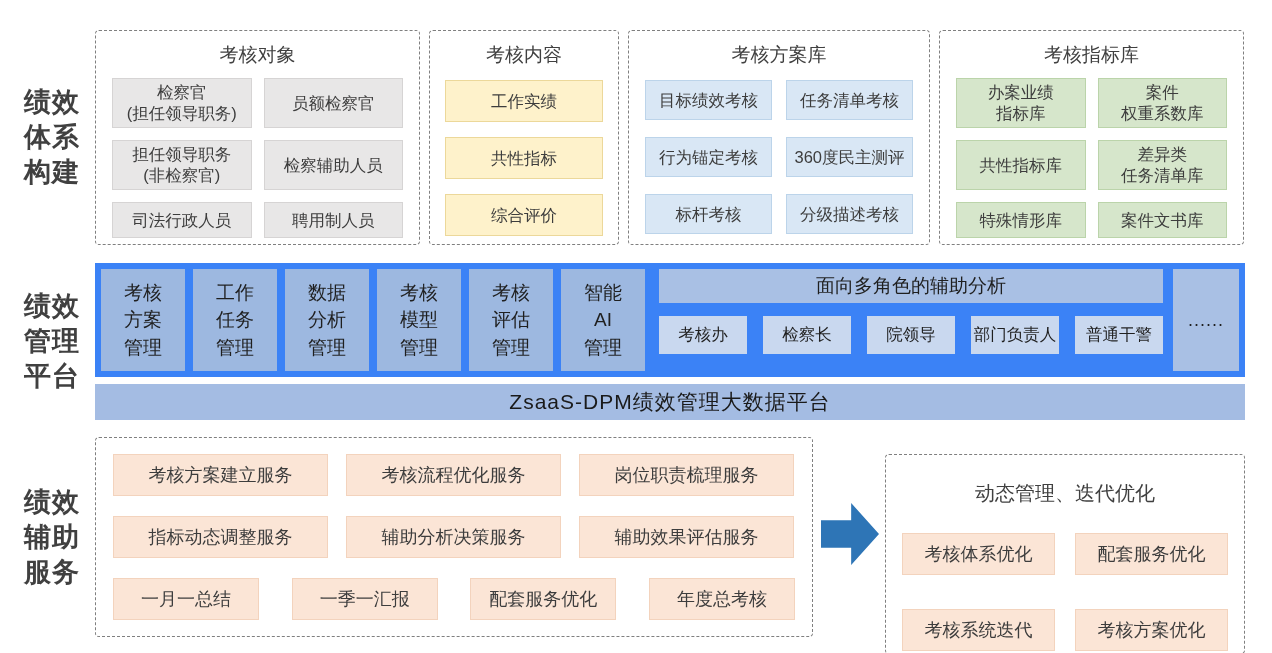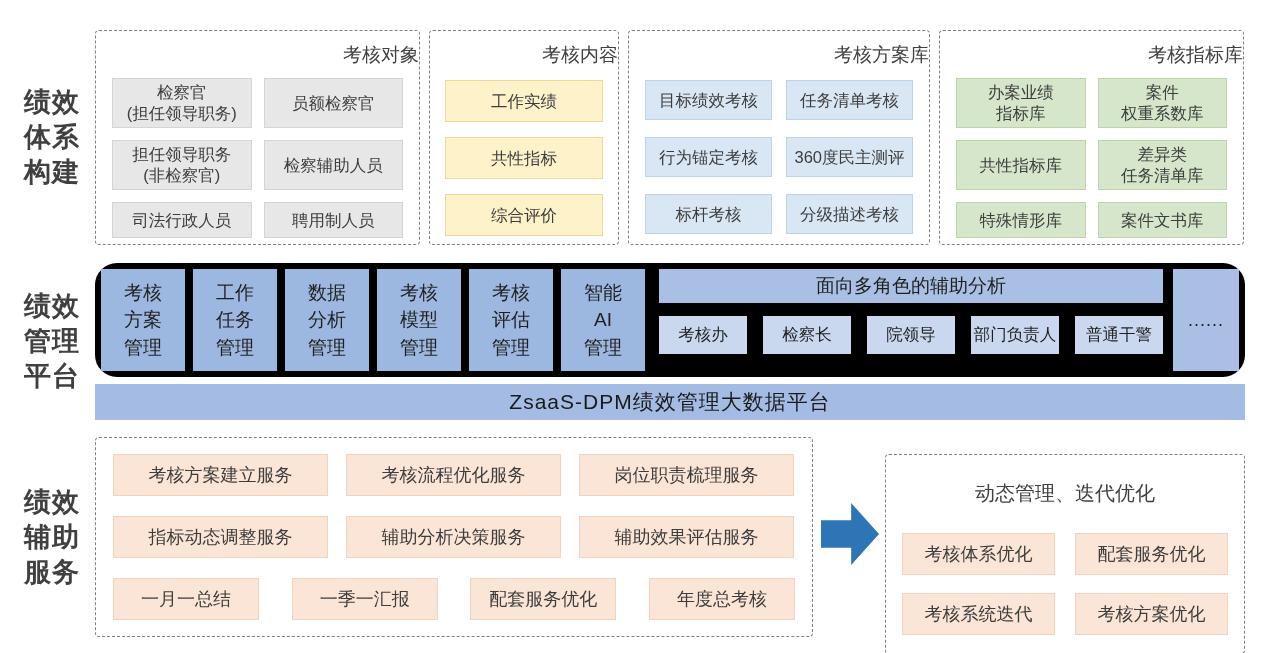--- a/index.html
+++ b/index.html
@@ -15,30 +15,30 @@
     white-space:pre-line;font-size:16.5px;line-height:1.25;color:#3d3d3d;box-sizing:border-box;}
   .gray{background:#e8e7e7;border:1px solid #d6d4d4;}
   .yellow{background:#fef2cb;border:1px solid #ecd89a;}
   .blue{background:#d9e7f5;border:1px solid #bcd4ea;}
   .green{background:#d6e6cb;border:1px solid #bbd4aa;}
   .peach{background:#fbe5d6;border:1px solid #f3d3bd;font-size:18px;}
 
   
   .top-row{position:absolute;left:95px;top:30px;width:1150px;height:215px;display:flex;gap:9px;}
   .group{border:1px dashed #7f7f7f;border-radius:4px;box-sizing:border-box;height:215px;}
-  .group-title{margin:11px 0 0;font-size:19px;font-weight:500;text-align:right;color:#404040;}
+  .group-title{margin:11px 0 0;font-size:19px;font-weight:500;text-align:center;color:#404040;}
   .grid{display:grid;grid-template-columns:1fr 1fr;}
   .grid-objects{grid-template-rows:50px 50px 36px;gap:12px;margin:10px 16px 0;}
   .stack{display:grid;grid-template-rows:repeat(3,42px);row-gap:15px;margin:12px 15px 0;}
   .grid-schemes{grid-template-rows:repeat(3,40px);row-gap:17px;column-gap:14px;margin:12px 16px 8px;}
   .grid-indicators{grid-template-rows:50px 50px 36px;gap:12px;margin:10px 16px 0;}
 
   
-  .mid-band{position:absolute;left:95px;top:263px;width:1150px;height:114px;background:#000000;
-    display:flex;align-items:stretch;box-sizing:border-box;padding:6px;border-radius:22px;}
+  .mid-band{position:absolute;left:95px;top:263px;width:1150px;height:114px;background:#3b82f6;
+    display:flex;align-items:stretch;box-sizing:border-box;padding:6px;}
   .module{width:84px;margin-right:8px;background:#9db8e0;display:flex;align-items:center;
     justify-content:center;text-align:center;white-space:pre-line;font-size:19px;line-height:1.45;color:#1f1f1f;}
   .analysis{flex:1;display:flex;flex-direction:column;margin-left:6px;}
   .analysis-title{height:34px;background:#a9c0e4;display:flex;align-items:center;justify-content:center;
     font-size:19px;color:#1f1f1f;}
   .roles{display:flex;gap:16px;margin-top:13px;height:38px;}
   .role{flex:1;background:#c9d8ef;display:flex;align-items:center;justify-content:center;
     font-size:16.5px;color:#1f1f1f;}
   .ellipsis{width:66px;margin-left:10px;background:#a9c0e4;display:flex;align-items:center;
     justify-content:center;font-size:18px;letter-spacing:1px;color:#1f1f1f;}
@@ -52,21 +52,21 @@
   .w215{width:215px;}
   .spread{justify-content:space-between;gap:0;}
   .w146{width:146px;}
 
   .big-arrow{position:absolute;left:821px;top:503px;width:58px;height:62px;background:#2e75b6;
     clip-path:polygon(0% 28%,52% 28%,52% 0%,100% 50%,52% 100%,52% 72%,0% 72%);}
 
   .optimize-box{position:absolute;left:885px;top:454px;width:360px;height:200px;border:1px dashed #7f7f7f;
     border-radius:4px;box-sizing:border-box;padding:14px 16px 0;}
   .opt-title{height:48px;display:flex;align-items:center;justify-content:center;font-size:20px;color:#404040;}
-  .opt-grid{display:grid;grid-template-columns:1fr 1fr;grid-template-rows:42px 42px;gap:18px 20px;margin-top:16px;}
+  .opt-grid{display:grid;grid-template-columns:1fr 1fr;grid-template-rows:42px 42px;gap:34px 20px;margin-top:16px;}
 </style>
 </head>
 <body>
 
 <div class="canvas">
 
   <div class="side-label" style="top:85px">绩效
 体系
 构建</div>
   <div class="side-label" style="top:289px">绩效

